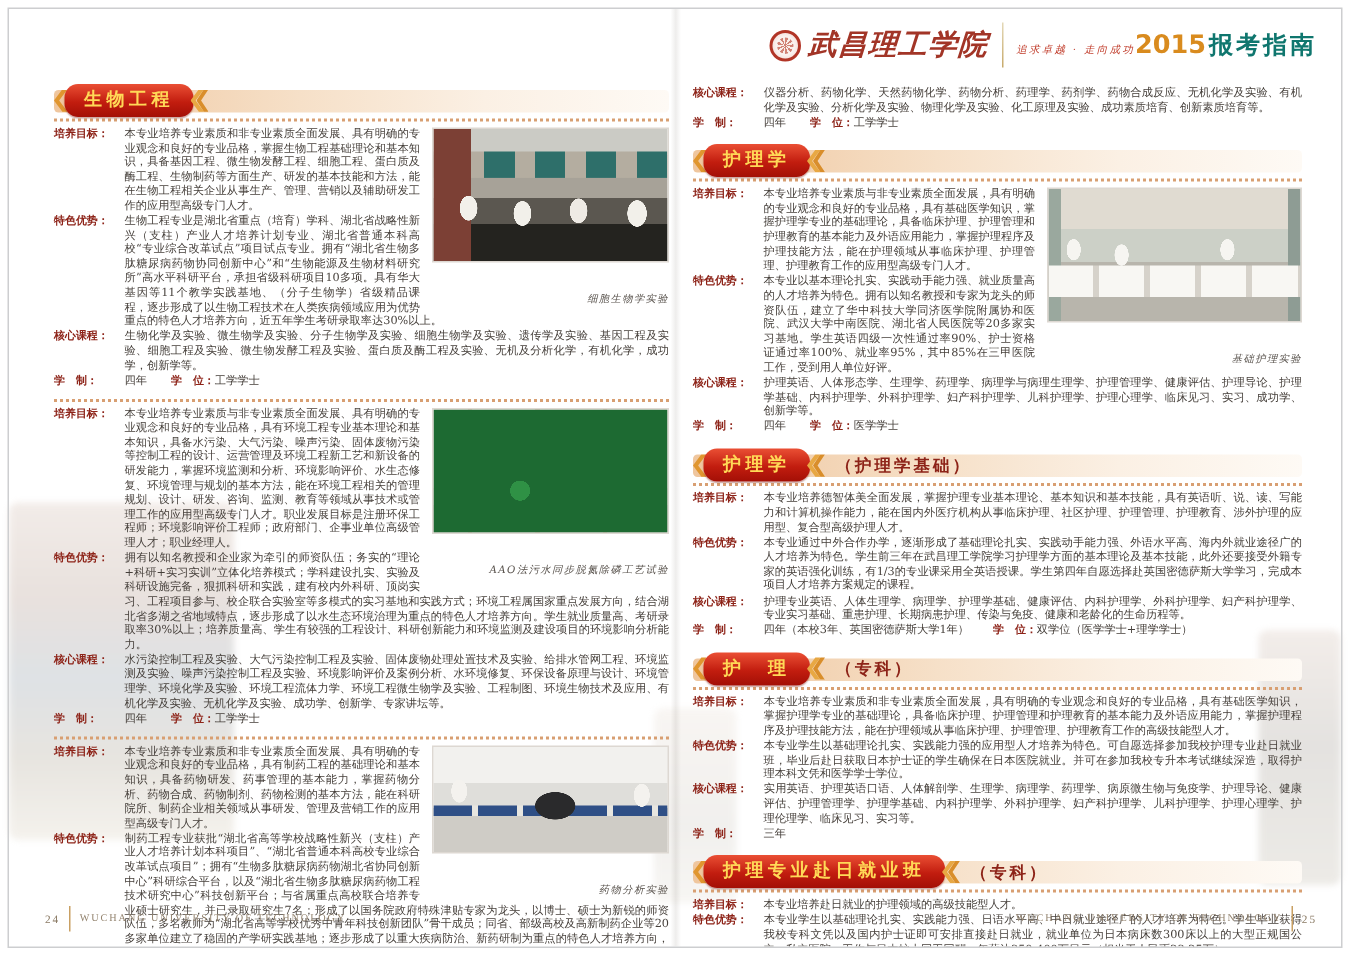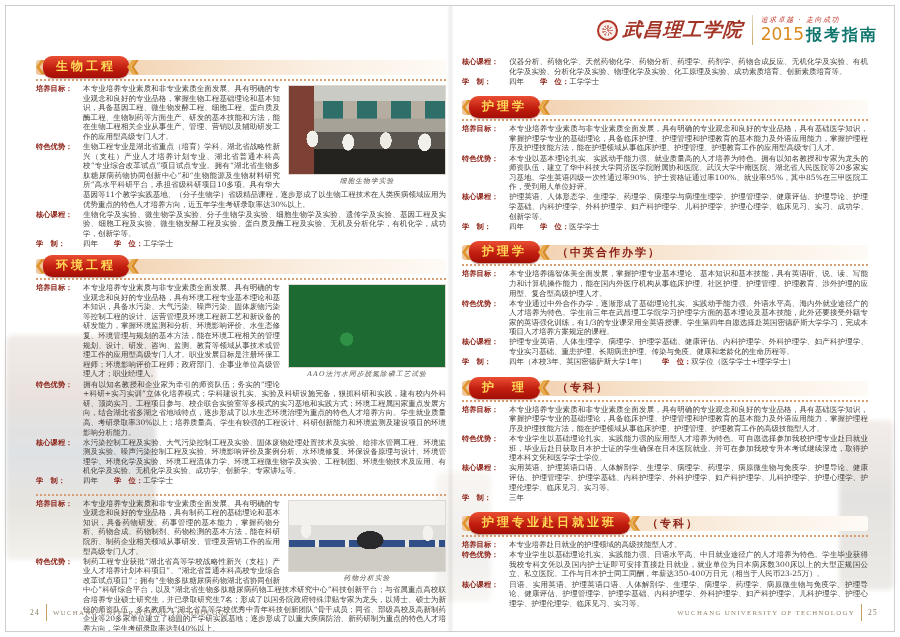--- a/index.html
+++ b/index.html
@@ -24,24 +24,24 @@
 
   
   .brand{position:absolute;top:15px;right:22px;display:flex;align-items:center;z-index:3;}
   .seal{width:21px;height:21px;border-radius:50%;border:2px solid #b23527;box-sizing:border-box;
     background:radial-gradient(circle at 50% 50%,#fff 30%,#f0d2cb 100%);position:relative;margin-right:5px;}
   .seal::after{content:"";position:absolute;inset:3px;border-radius:50%;border:1px solid #c05а48;
     border-color:#c05a48;background:repeating-conic-gradient(#c25a4a 0 20deg,#f6e8e4 20deg 40deg);opacity:.75;}
   .brand-name{font-size:19px;font-weight:bold;font-style:italic;color:#a23527;letter-spacing:1px;
     font-family:"DejaVu Serif",serif;transform:skewX(-4deg);}
   .brand-div{width:1px;height:30px;background:linear-gradient(180deg,#e4d9b8,#c7a96a);margin:0 8px 0 9px;}
-  .brand-right{display:flex;flex-direction:column;line-height:1;}
+  .brand-right{display:flex;flex-direction:row;line-height:1;align-items:flex-end;}
   .slogan{font-size:7px;color:#c2402f;font-style:italic;letter-spacing:1.5px;margin-bottom:2px;text-align:left;}
   .guide-line{display:flex;align-items:baseline;}
-  .year{font-size:17px;font-weight:normal;color:#d98b1e;font-family:"DejaVu Sans","Liberation Sans",sans-serif;margin-right:2px;}
+  .year{font-size:17px;font-weight:bold;color:#d98b1e;font-family:"DejaVu Sans","Liberation Sans",sans-serif;margin-right:2px;}
   .guide{font-size:16px;font-weight:bold;color:#0f766e;letter-spacing:2px;}
 
   
   .sec{margin-top:7px;}
   .sec:first-child{margin-top:0;}
   .page-right .sec{margin-top:11px;}
   .sec-header{position:relative;height:20px;}
   .band{position:absolute;left:0;right:0;top:3px;height:15px;border-radius:3px;
     background:linear-gradient(90deg,#efc69e 0%,#f6e0c8 40%,#fbf0e4 70%,#fefaf5 100%);}
   .hdr-inner{position:relative;display:flex;align-items:center;height:20px;}
@@ -62,21 +62,21 @@
   .row{margin:0 0 0.5px;padding-left:47px;}
   .lbl{display:inline-block;width:47px;margin-left:-47px;font-weight:bold;color:#8d2318;white-space:pre;
     font-family:"DejaVu Sans","Liberation Sans",sans-serif;font-size:7.3px;}
   .lbl2{font-weight:bold;color:#8d2318;margin-left:16px;white-space:pre;
     font-family:"DejaVu Sans","Liberation Sans",sans-serif;font-size:7.3px;}
   .clear{clear:both;}
 
   
   .photo{float:right;margin:1px 0 2px 8px;text-align:center;}
   .photo .img{width:158px;height:90px;border:1px solid #ddd8d2;box-sizing:border-box;}
-  .photo figcaption{font-size:6.8px;color:#58524c;margin-top:2px;letter-spacing:1px;font-style:italic;}
+  .photo figcaption{font-size:6.8px;color:#58524c;margin-top:20px;letter-spacing:1px;font-style:italic;text-align:right;}
   .ph-env .img{height:84px;}
   .ph-pharma .img{height:72px;}
   .ph-nursing .img{width:170px;height:90px;}
 
   .img-cellbio{background:
     radial-gradient(ellipse 10px 14px at 15% 60%,#f2f0ea 58%,transparent 60%),
     radial-gradient(ellipse 10px 14px at 38% 64%,#f2f0ea 58%,transparent 60%),
     radial-gradient(ellipse 10px 14px at 62% 62%,#eeeae4 58%,transparent 60%),
     radial-gradient(ellipse 11px 15px at 87% 64%,#f2f0ea 58%,transparent 60%),
     linear-gradient(90deg,#7c4035 0 16%,transparent 16%),
@@ -153,29 +153,20 @@
         </figure>
         <p class="row"><span class="lbl">培养目标：</span><span>本专业培养专业素质和非专业素质全面发展、具有明确的专业观念和良好的专业品格，掌握生物工程基础理论和基本知识，具备基因工程、微生物发酵工程、细胞工程、蛋白质及酶工程、生物制药等方面生产、研发的基本技能和方法，能在生物工程相关企业从事生产、管理、营销以及辅助研发工作的应用型高级专门人才。</span></p>
         <p class="row"><span class="lbl">特色优势：</span><span>生物工程专业是湖北省重点（培育）学科、湖北省战略性新兴（支柱）产业人才培养计划专业、湖北省普通本科高校“专业综合改革试点”项目试点专业。拥有“湖北省生物多肽糖尿病药物协同创新中心”和“生物能源及生物材料研究所”高水平科研平台，承担省级科研项目10多项。具有华大基因等11个教学实践基地、（分子生物学）省级精品课程，逐步形成了以生物工程技术在人类疾病领域应用为优势重点的特色人才培养方向，近五年学生考研录取率达30%以上。</span></p>
         <p class="row"><span class="lbl">核心课程：</span><span>生物化学及实验、微生物学及实验、分子生物学及实验、细胞生物学及实验、遗传学及实验、基因工程及实验、细胞工程及实验、微生物发酵工程及实验、蛋白质及酶工程及实验、无机及分析化学，有机化学，成功学，创新学等。</span></p>
         <p class="row"><span class="lbl">学　制：</span><span>四年</span><span class="lbl2">学　位：</span><span>工学学士</span></p>
         <div class="clear"></div>
       </div>
     </section>
 
     <section class="sec">
-      <div class="sec-header">
-        <div class="band"></div>
-        <div class="hdr-inner">
-          <span class="chev"></span>
-          <span class="banner">环境工程</span>
-          <span class="chev chev-after"></span>
-          <span class="chev chev-after2"></span>
-        </div>
-      </div>
       <hr class="dotline">
       <div class="sec-body">
         <figure class="photo ph-env">
           <div class="img img-aao"></div>
           <figcaption>AAO法污水同步脱氮除磷工艺试验</figcaption>
         </figure>
         <p class="row"><span class="lbl">培养目标：</span><span>本专业培养专业素质与非专业素质全面发展、具有明确的专业观念和良好的专业品格，具有环境工程专业基本理论和基本知识，具备水污染、大气污染、噪声污染、固体废物污染等控制工程的设计、运营管理及环境工程新工艺和新设备的研发能力，掌握环境监测和分析、环境影响评价、水生态修复、环境管理与规划的基本方法，能在环境工程相关的管理规划、设计、研发、咨询、监测、教育等领域从事技术或管理工作的应用型高级专门人才。职业发展目标是注册环保工程师；环境影响评价工程师；政府部门、企事业单位高级管理人才；职业经理人。</span></p>
         <p class="row"><span class="lbl">特色优势：</span><span>拥有以知名教授和企业家为牵引的师资队伍；务实的“理论+科研+实习实训”立体化培养模式；学科建设扎实、实验及科研设施完备，狠抓科研和实践，建有校内外科研、顶岗实习、工程项目参与、校企联合实验室等多模式的实习基地和实践方式；环境工程属国家重点发展方向，结合湖北省多湖之省地域特点，逐步形成了以水生态环境治理为重点的特色人才培养方向。学生就业质量高、考研录取率30%以上；培养质量高、学生有较强的工程设计、科研创新能力和环境监测及建设项目的环境影响分析能力。</span></p>
         <p class="row"><span class="lbl">核心课程：</span><span>水污染控制工程及实验、大气污染控制工程及实验、固体废物处理处置技术及实验、给排水管网工程、环境监测及实验、噪声污染控制工程及实验、环境影响评价及案例分析、水环境修复、环保设备原理与设计、环境管理学、环境化学及实验、环境工程流体力学、环境工程微生物学及实验、工程制图、环境生物技术及应用、有机化学及实验、无机化学及实验、成功学、创新学、专家讲坛等。</span></p>
         <p class="row"><span class="lbl">学　制：</span><span>四年</span><span class="lbl2">学　位：</span><span>工学学士</span></p>
@@ -211,37 +202,41 @@
         <div class="band"></div>
         <div class="hdr-inner">
           <span class="chev"></span>
           <span class="banner">护理学</span>
           <span class="chev chev-after"></span>
           <span class="chev chev-after2"></span>
         </div>
       </div>
       <hr class="dotline">
       <div class="sec-body">
+        <figure class="photo ph-nursing">
+          <div class="img img-nursing"></div>
+          <figcaption>基础护理实验</figcaption>
+        </figure>
         <p class="row"><span class="lbl">培养目标：</span><span>本专业培养专业素质与非专业素质全面发展，具有明确的专业观念和良好的专业品格，具有基础医学知识，掌握护理学专业的基础理论，具备临床护理、护理管理和护理教育的基本能力及外语应用能力，掌握护理程序及护理技能方法，能在护理领域从事临床护理、护理管理、护理教育工作的应用型高级专门人才。</span></p>
         <p class="row"><span class="lbl">特色优势：</span><span>本专业以基本理论扎实、实践动手能力强、就业质量高的人才培养为特色。拥有以知名教授和专家为龙头的师资队伍，建立了华中科技大学同济医学院附属协和医院、武汉大学中南医院、湖北省人民医院等20多家实习基地。学生英语四级一次性通过率90%、护士资格证通过率100%、就业率95%，其中85%在三甲医院工作，受到用人单位好评。</span></p>
         <p class="row"><span class="lbl">核心课程：</span><span>护理英语、人体形态学、生理学、药理学、病理学与病理生理学、护理管理学、健康评估、护理导论、护理学基础、内科护理学、外科护理学、妇产科护理学、儿科护理学、护理心理学、临床见习、实习、成功学、创新学等。</span></p>
         <p class="row"><span class="lbl">学　制：</span><span>四年</span><span class="lbl2">学　位：</span><span>医学学士</span></p>
         <div class="clear"></div>
       </div>
     </section>
 
     <section class="sec">
       <div class="sec-header">
         <div class="band"></div>
         <div class="hdr-inner">
           <span class="chev"></span>
           <span class="banner">护理学</span>
           <span class="chev chev-after"></span>
           <span class="chev chev-after2"></span>
-          <span class="suffix">（中英合作办学）</span>
+          <span class="suffix">（护理学基础）</span>
         </div>
       </div>
       <hr class="dotline">
       <div class="sec-body">
         <p class="row"><span class="lbl">培养目标：</span><span>本专业培养德智体美全面发展，掌握护理专业基本理论、基本知识和基本技能，具有英语听、说、读、写能力和计算机操作能力，能在国内外医疗机构从事临床护理、社区护理、护理管理、护理教育、涉外护理的应用型、复合型高级护理人才。</span></p>
         <p class="row"><span class="lbl">特色优势：</span><span>本专业通过中外合作办学，逐渐形成了基础理论扎实、实践动手能力强、外语水平高、海内外就业途径广的人才培养为特色。学生前三年在武昌理工学院学习护理学方面的基本理论及基本技能，此外还要接受外籍专家的英语强化训练，有1/3的专业课采用全英语授课。学生第四年自愿选择赴英国密德萨斯大学学习，完成本项目人才培养方案规定的课程。</span></p>
         <p class="row"><span class="lbl">核心课程：</span><span>护理专业英语、人体生理学、病理学、护理学基础、健康评估、内科护理学、外科护理学、妇产科护理学、专业实习基础、重患护理、长期病患护理、传染与免疫、健康和老龄化的生命历程等。</span></p>
         <p class="row"><span class="lbl">学　制：</span><span>四年（本校3年、英国密德萨斯大学1年）</span><span class="lbl2">学　位：</span><span>双学位（医学学士+理学学士）</span></p>
       </div>
     </section>

